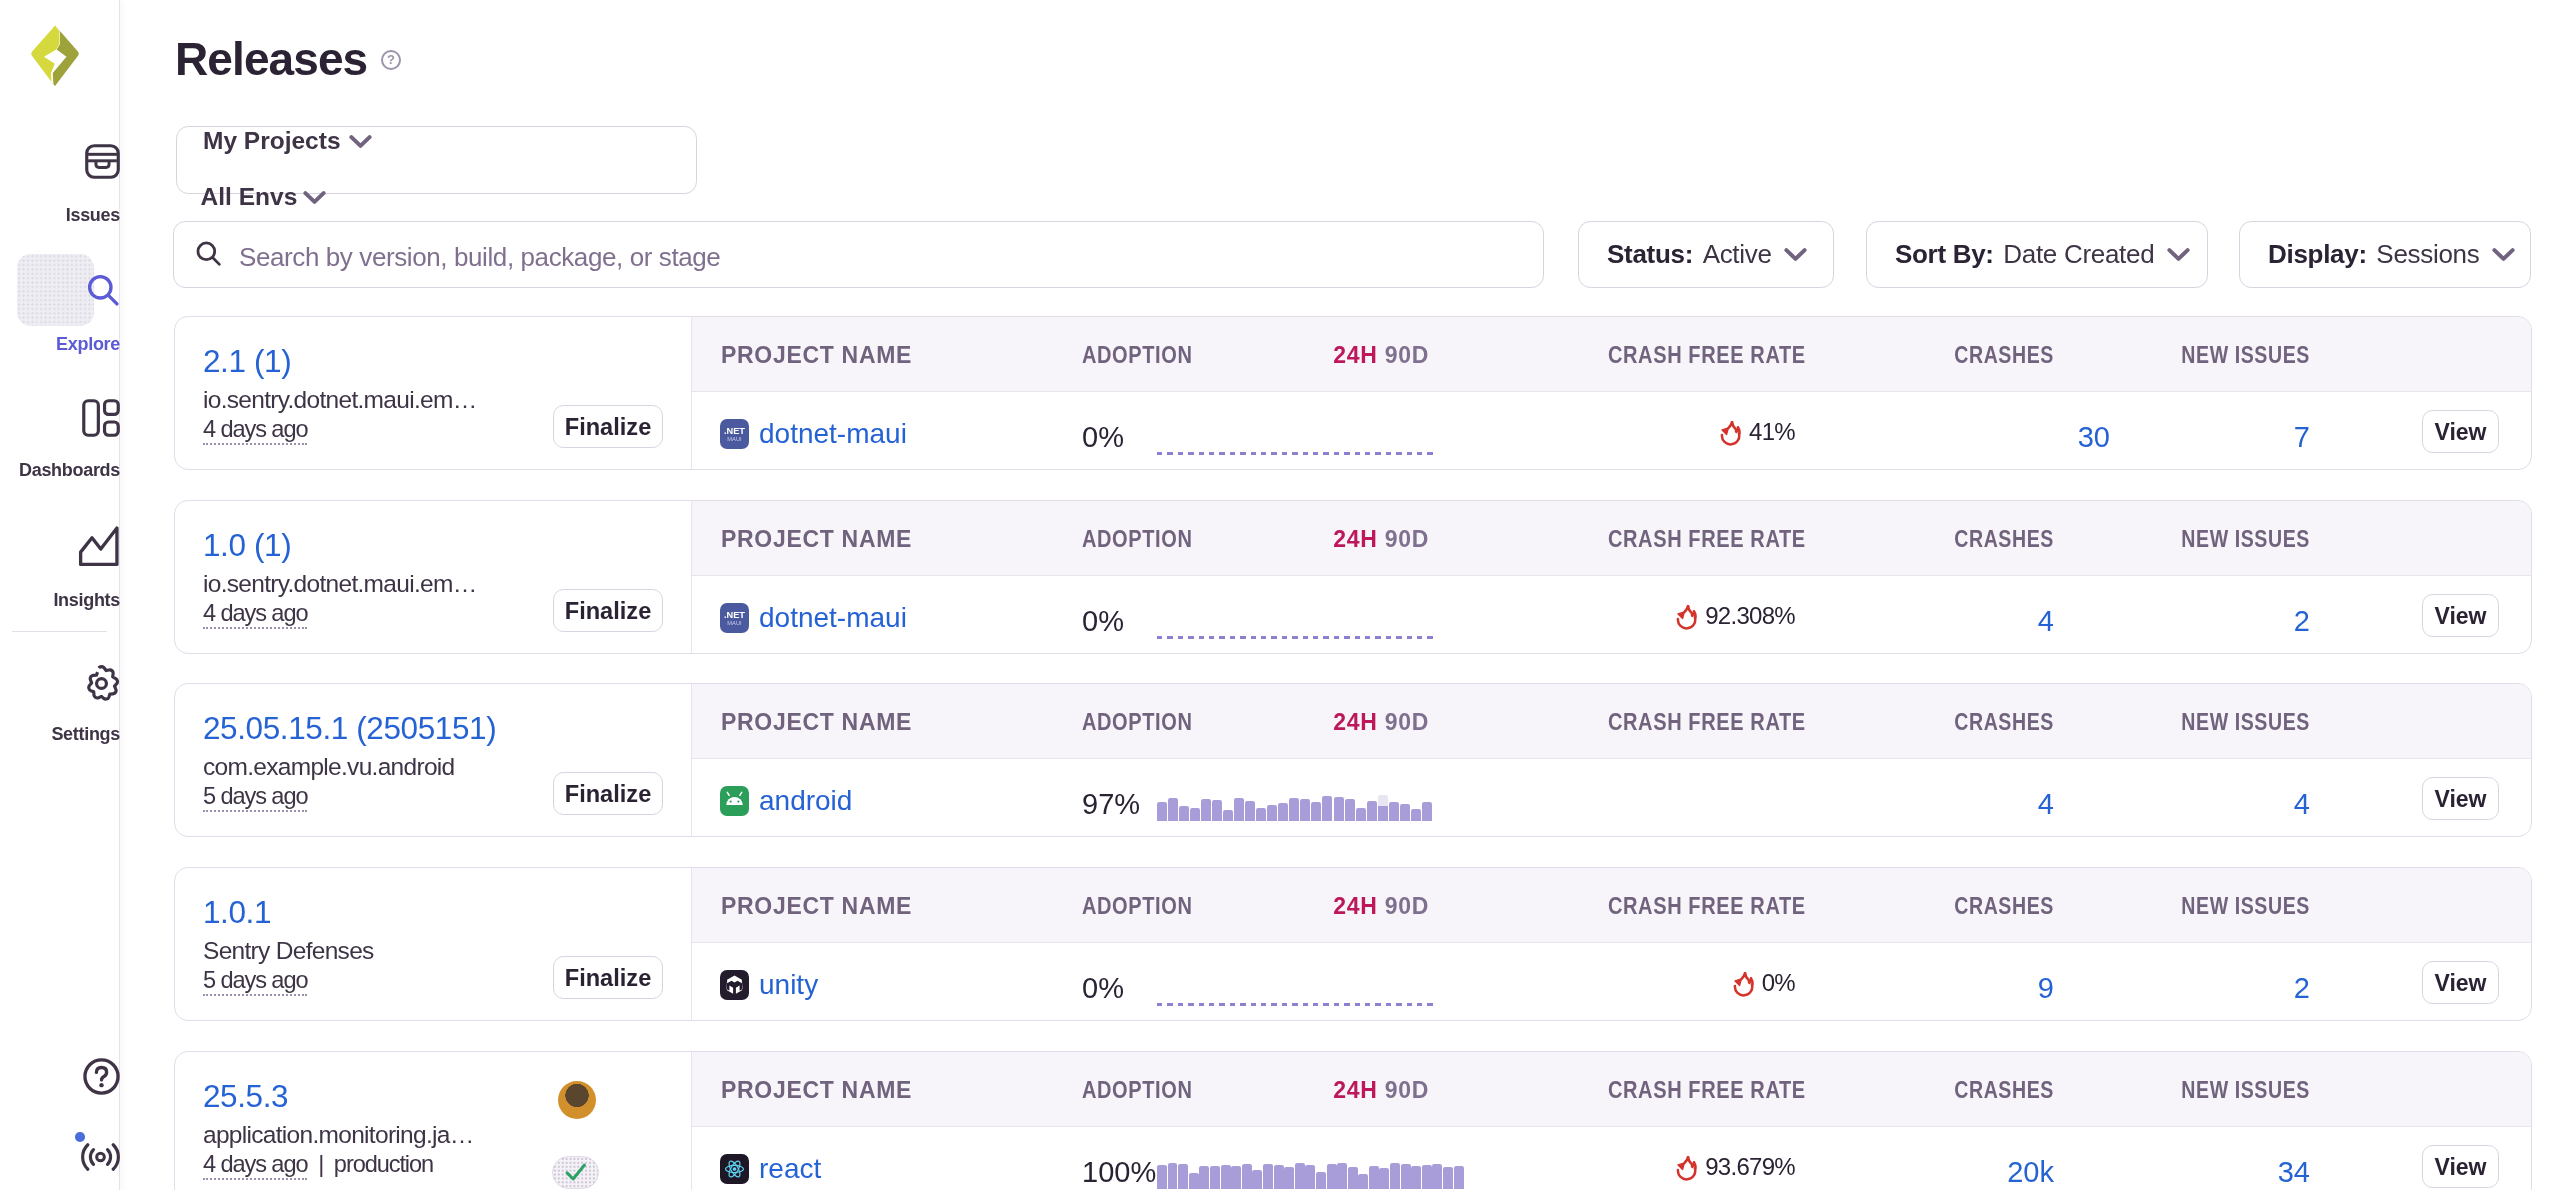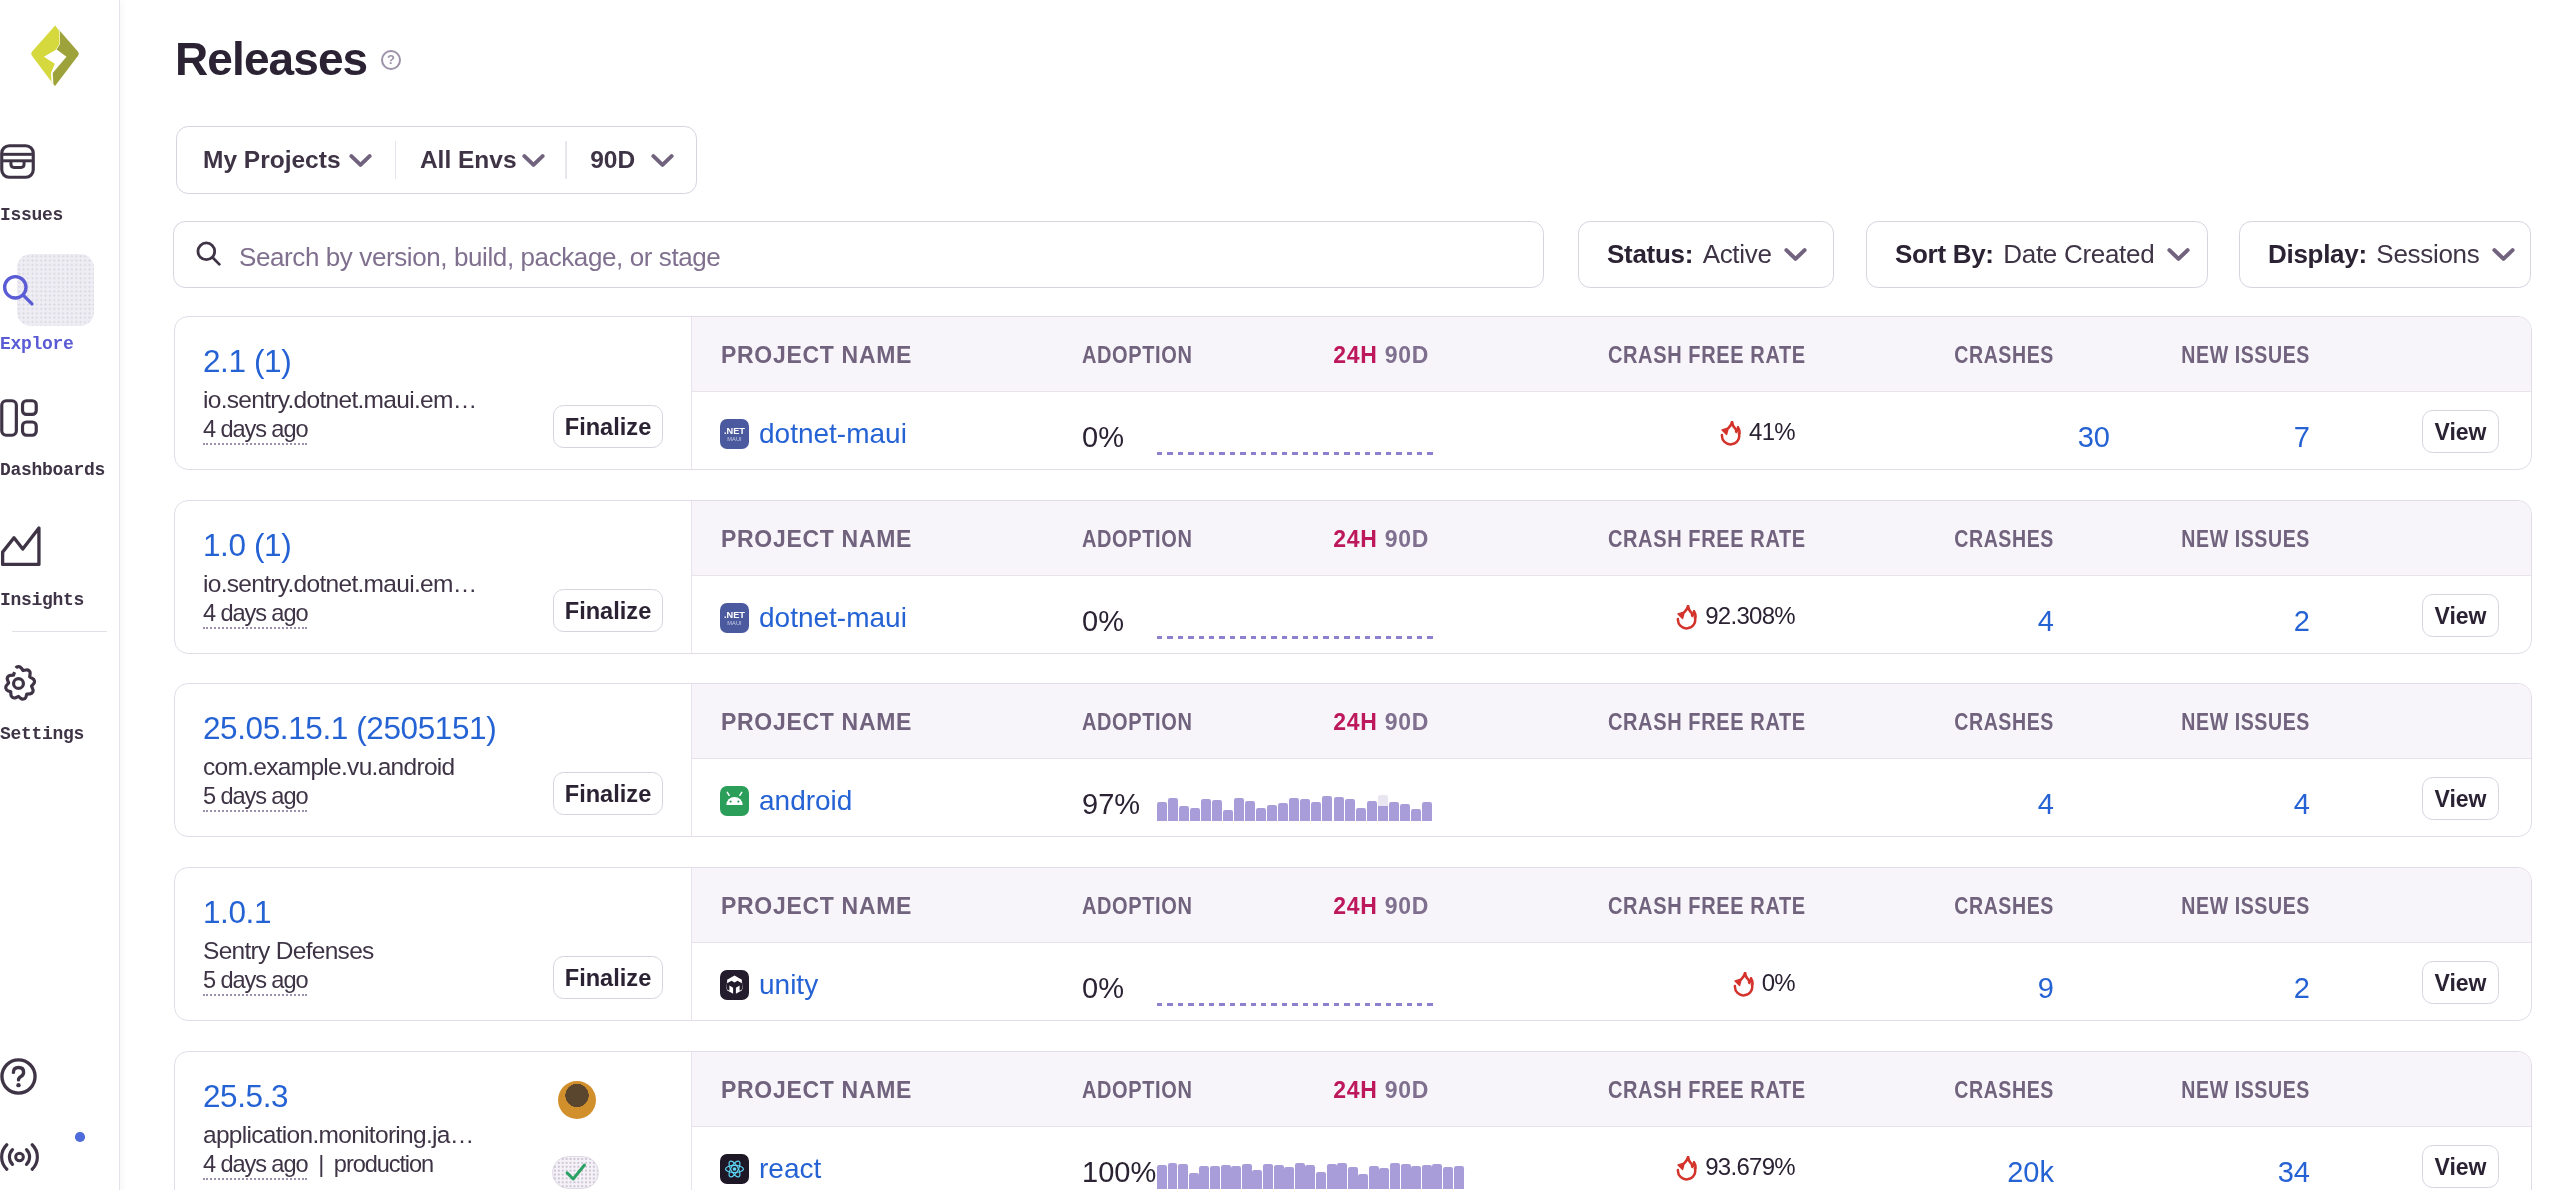--- a/index.html
+++ b/index.html
@@ -1,26 +1,26 @@
 <!DOCTYPE html>
 <html style="font-size:14px"><head><meta charset="utf-8">
 <style>
 * { margin:0; padding:0; box-sizing:border-box; }
 html,body { width:2576px; height:1191px; overflow:hidden; background:#fff;
   font-family:"Liberation Sans", sans-serif; }
 .abs { position:absolute; }
 #sidebar { position:absolute; left:0; top:0; width:120px; height:1191px; background:#fff;
   border-right:1.3px solid #E6E2EA; box-shadow:1.8px 0 7px rgba(64,52,84,0.05); z-index:5; }
-.navitem { position:absolute; width:120px; text-align:left;font-family:Liberation Mono, monospace; }
+.navitem { position:absolute; width:120px; text-align:right; }
 .navlabel { font-size:18px; font-weight:bold; color:#3E3446; letter-spacing:-0.3px; }
 h1.title { position:absolute; left:175px; top:31.5px; font-size:46px; font-weight:bold; color:#2B2233; letter-spacing:-0.9px; }
 .helpc { position:absolute; left:381px; top:50px; width:20px; height:20px; border:2.2px solid #9D92A9; border-radius:50%;
   color:#9D92A9; font-size:13px; font-weight:bold; text-align:center; line-height:16.6px; }
 .fbar { position:absolute; left:176px; top:126px; width:521px; height:68px; background:#fff;
-  border:1.3px solid #D9D3DF; border-radius:12.3px; display:flex; align-items:stretch; white-space:nowrap; }
+  border:1.3px solid #D9D3DF; border-radius:12.3px; display:flex; align-items:stretch; white-space:nowrap;flex-direction:column; }
 .fsec { display:flex; align-items:center; justify-content:space-between; }
 .flabel { font-size:24.5px; font-weight:bold; color:#3E3446; }
 .fsep { width:1.3px; background:#E9E5EE; margin:14px 0; }
 .sbox { position:absolute; left:173px; top:221px; width:1371px; height:67px; background:#fff;
   border:1.3px solid #D9D3DF; border-radius:12.3px; }
 .sboxi { position:absolute; left:21px; top:18.4px; }
 .sboxt { position:absolute; left:65px; top:20px; font-size:26px; letter-spacing:-0.4px; color:#80708F; }
 .drop { position:absolute; top:221px; height:67px; background:#fff; border:1.3px solid #D9D3DF;
   border-radius:12.3px; display:flex; align-items:center; font-size:26px; letter-spacing:-0.3px; color:#3E3446; white-space:nowrap; }
 .drop b { color:#2B2233; font-weight:bold; }

